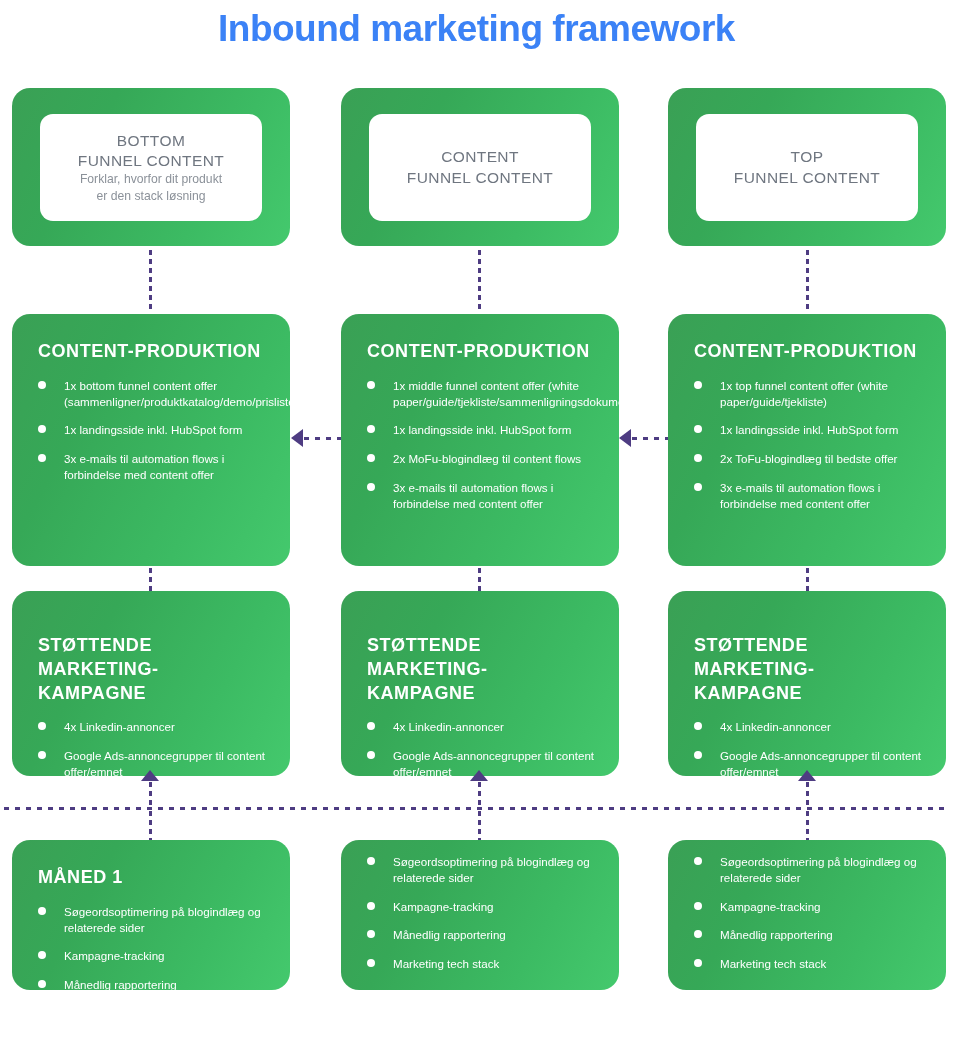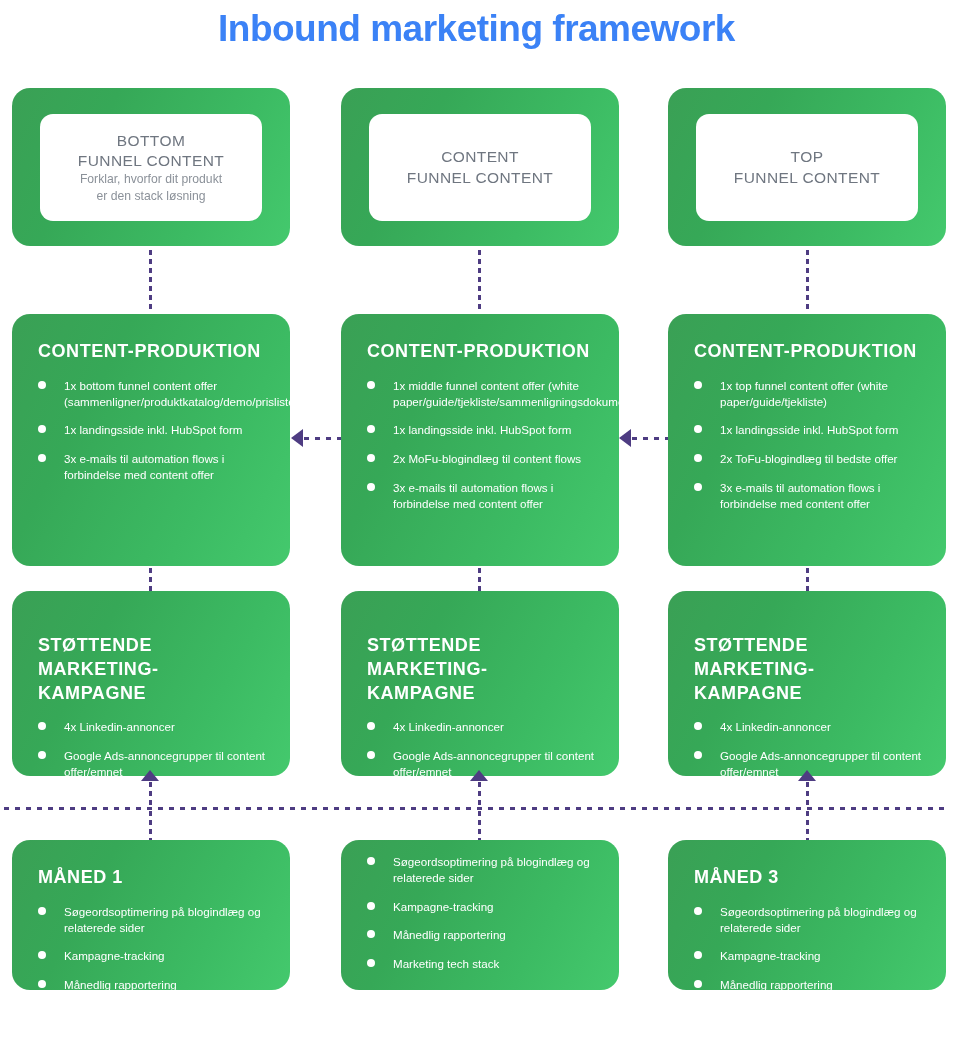--- a/index.html
+++ b/index.html
@@ -286,21 +286,20 @@
   <div class="card row-month col-1">
     <ul class="bullets">
       <li>Søgeordsoptimering på blogindlæg og relaterede sider</li>
       <li>Kampagne-tracking</li>
       <li>Månedlig rapportering</li>
       <li>Marketing tech stack</li>
     </ul>
   </div>
 
   <div class="card row-month col-2">
-    <div class="card-heading">MÅNED 3</div>
     <ul class="bullets">
       <li>Søgeordsoptimering på blogindlæg og relaterede sider</li>
       <li>Kampagne-tracking</li>
       <li>Månedlig rapportering</li>
       <li>Marketing tech stack</li>
     </ul>
   </div>
 
 </div>
 

